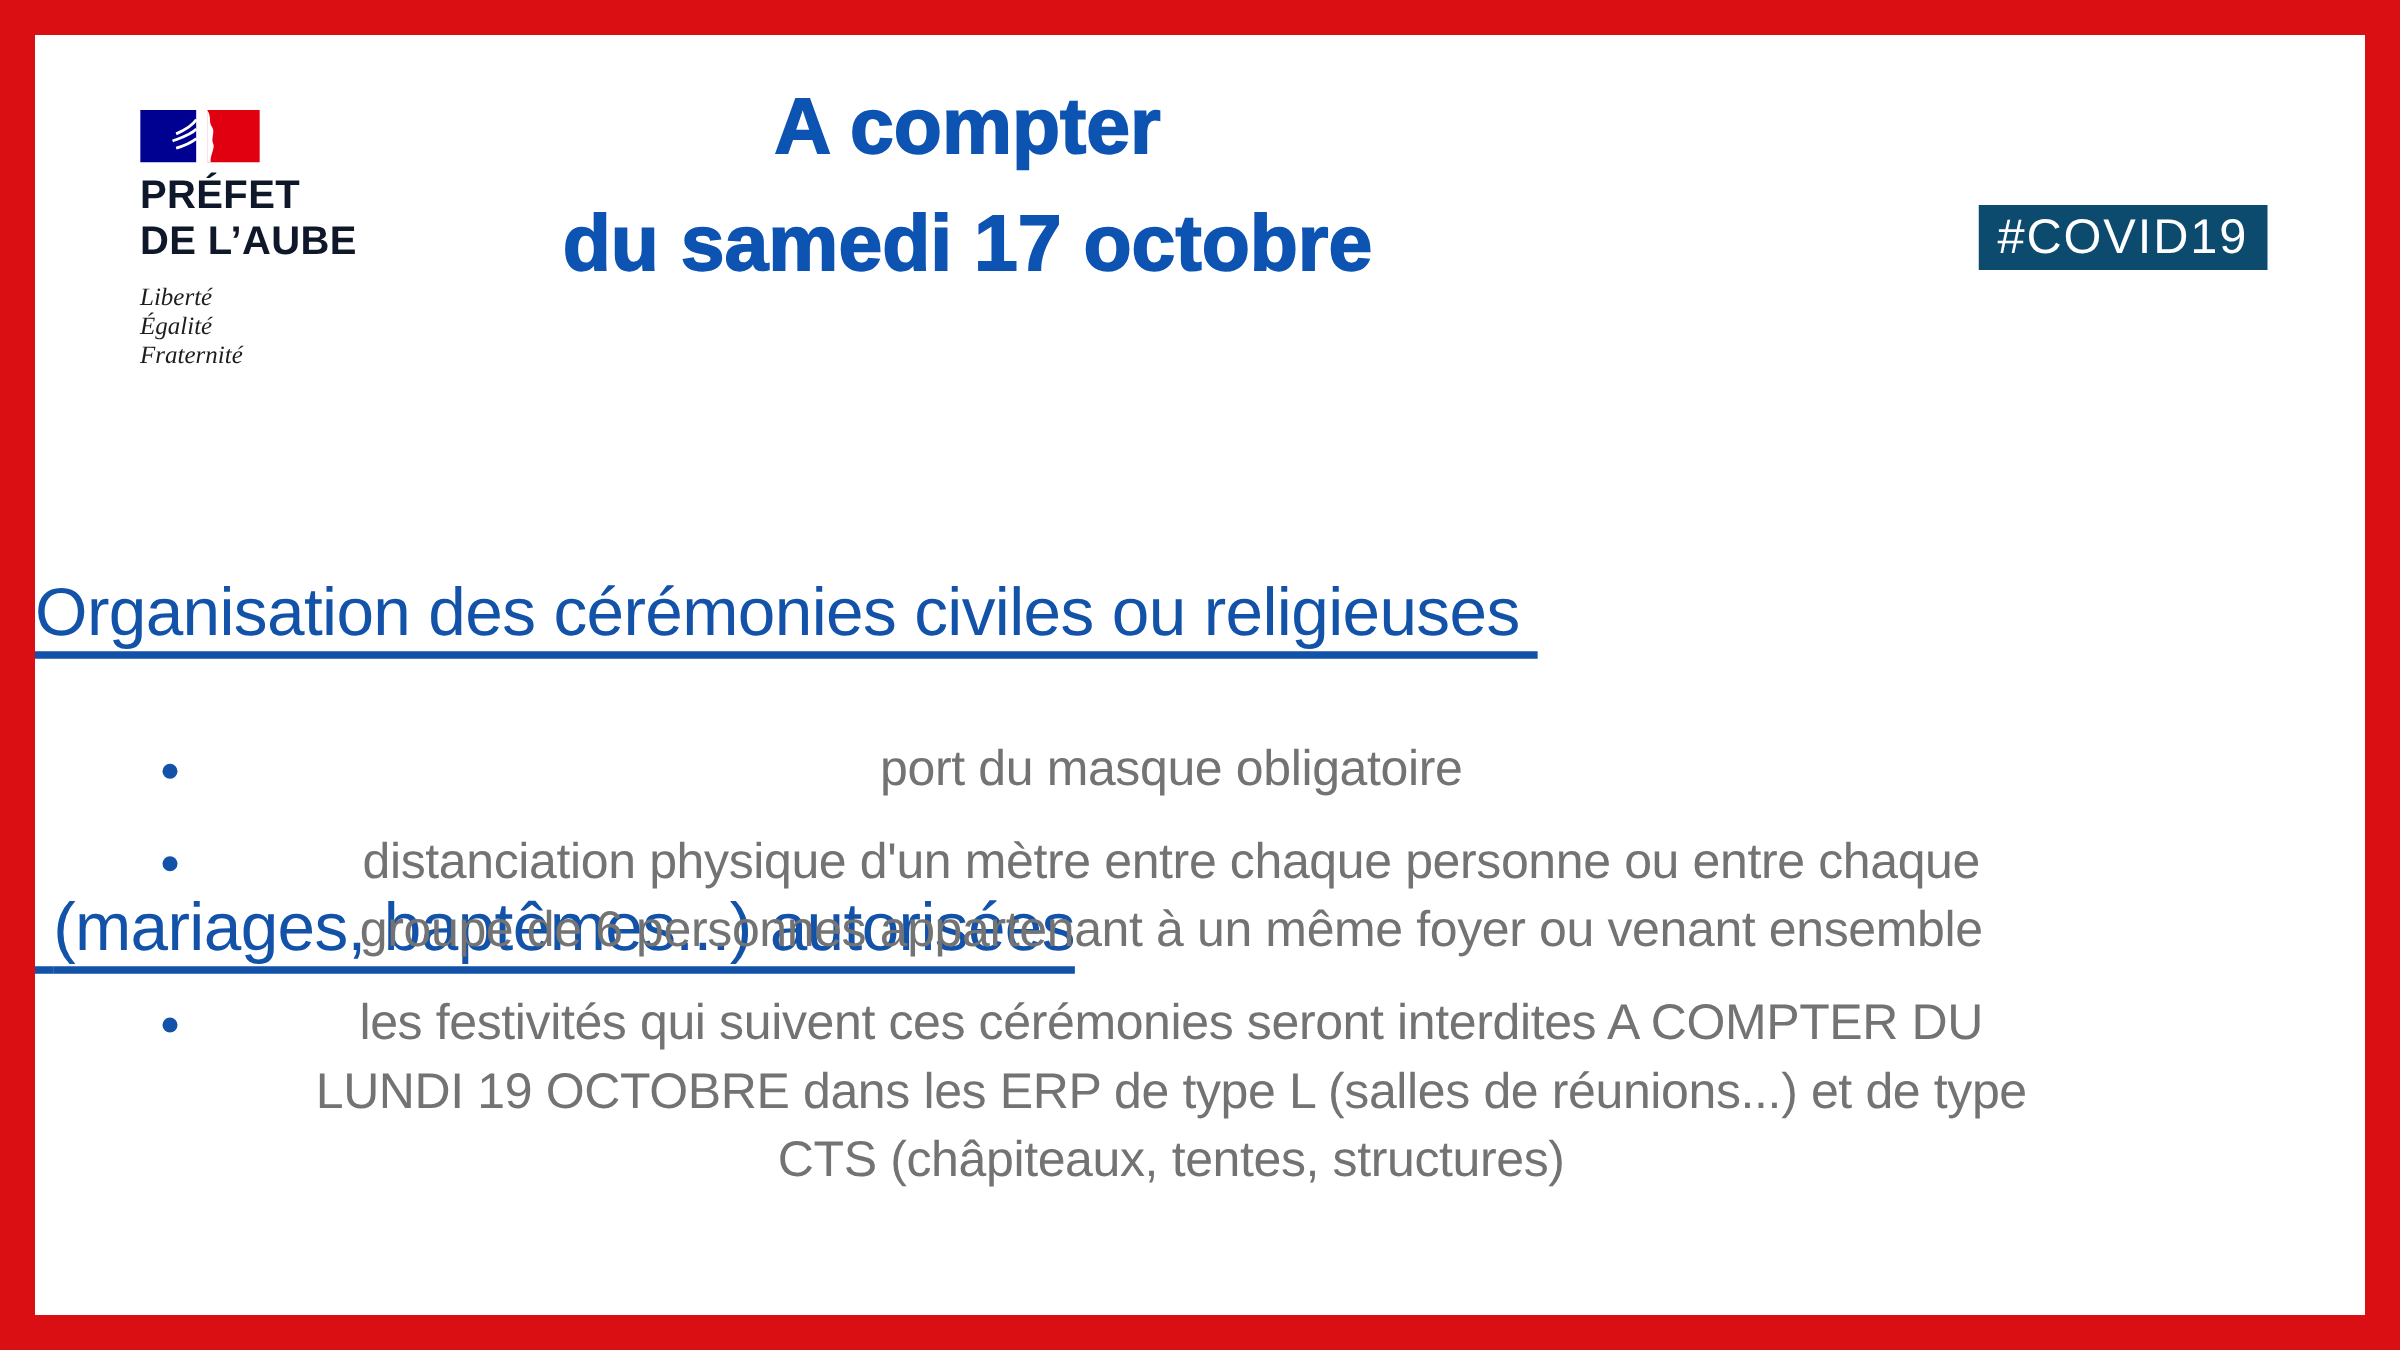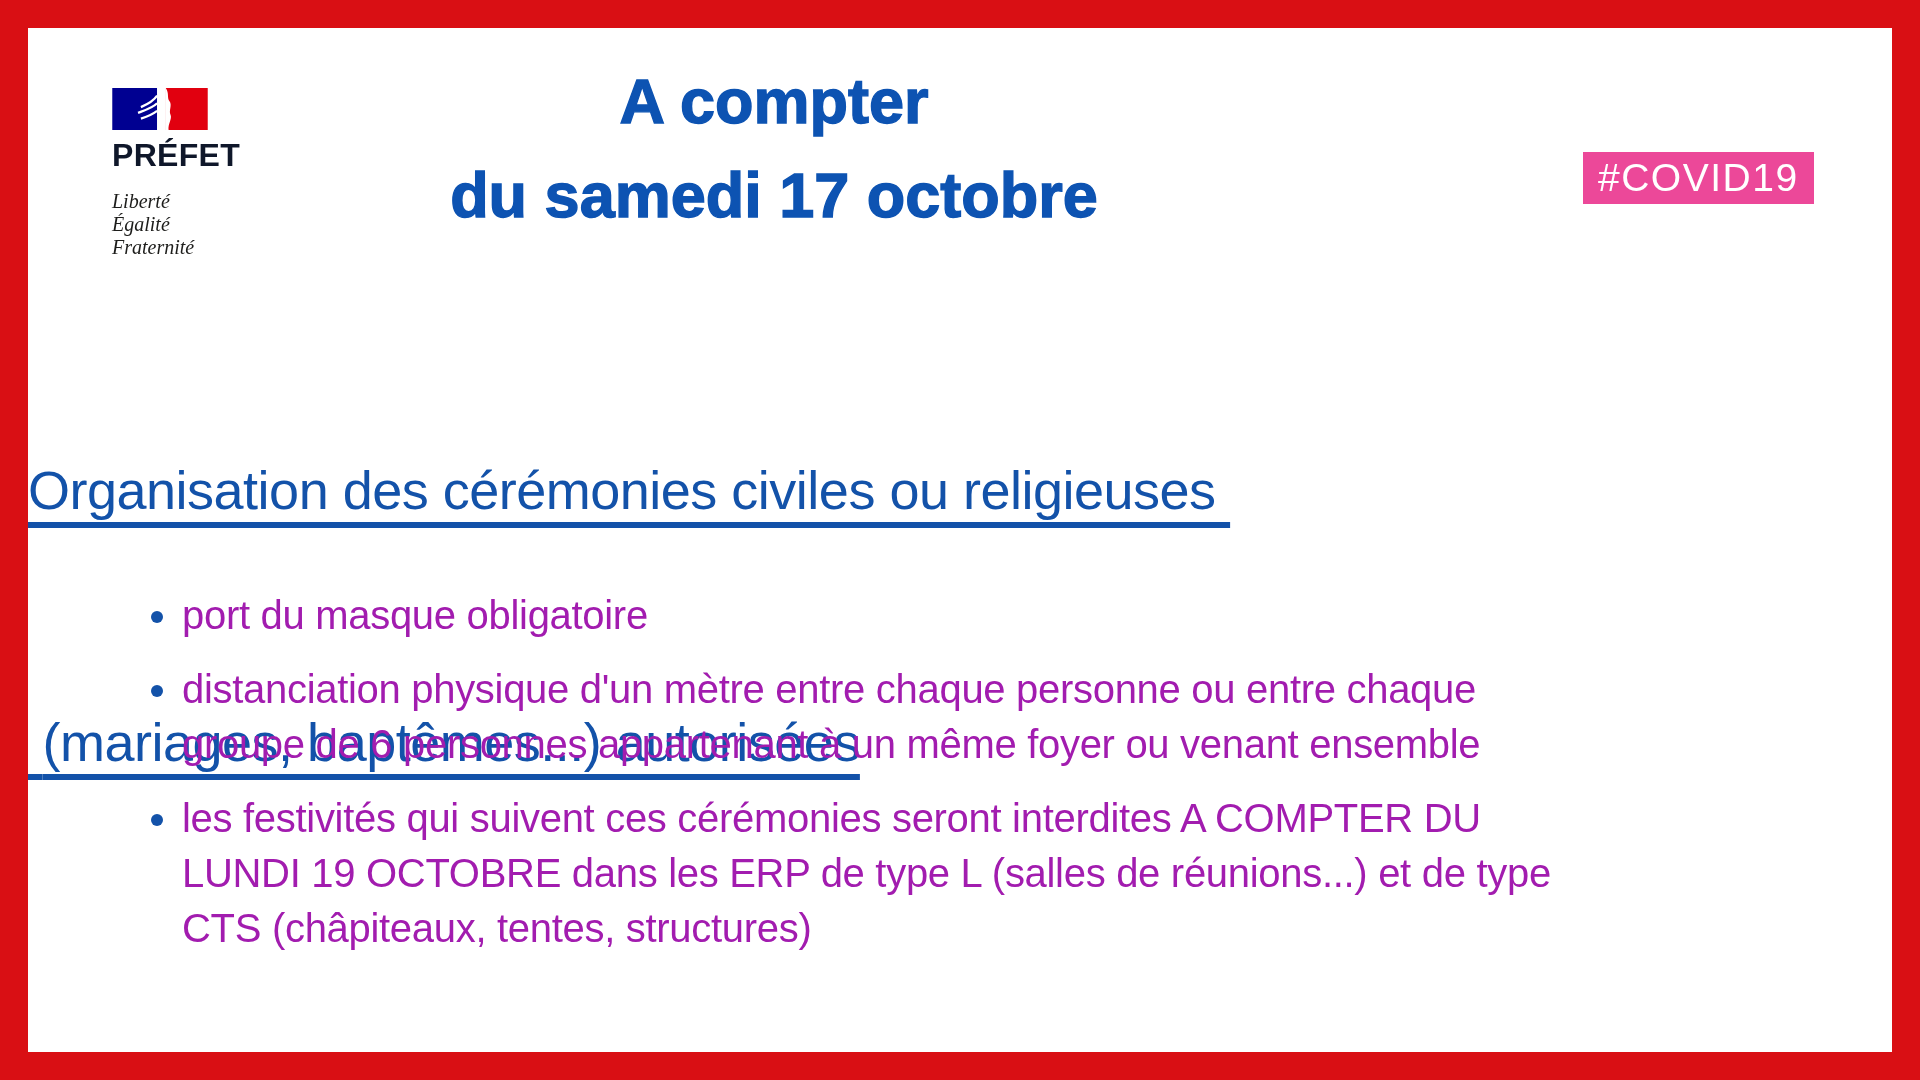--- a/index.html
+++ b/index.html
@@ -16,34 +16,34 @@
   .brand{margin-top:7px;font-weight:700;font-size:32px;line-height:37px;letter-spacing:.3px;color:#0f172a;}
   .motto{margin-top:16px;font-family:"Liberation Serif",serif;font-style:italic;font-size:20px;line-height:23px;color:#1d1d1b;}
   
   .title{
     position:absolute;left:24px;top:54px;width:1500px;text-align:center;
     color:#0d53b2;font-weight:700;font-size:63px;line-height:94px;
     -webkit-text-stroke:1.4px #0d53b2;letter-spacing:0;
   }
   
   .covid-badge{
-    position:absolute;left:1583px;top:152px;background:#ec4899;color:#ffffff;
+    position:absolute;left:1583px;top:164px;background:#0c4a6e;color:#ffffff;
     font-size:39px;line-height:52px;padding:0 15px;letter-spacing:1.5px;font-weight:400;
   }
   
   .heading{
     position:absolute;left:28px;top:280px;width:1648px;text-align:left;
     color:#1352a9;font-size:54px;line-height:84px;white-space:pre-wrap;letter-spacing:-.5px;
   }
   .heading .u{
     text-decoration:underline;text-decoration-thickness:6px;text-underline-offset:13px;
     text-decoration-color:#1352a9;
   }
   
-  .bullets{position:absolute;left:144px;top:588px;width:1592px;color:#a21caf;}
+  .bullets{position:absolute;left:122px;top:588px;width:1592px;color:#737373;text-align:center;}
   .bullets ul{margin:0;padding-left:38px;list-style:disc;}
   .bullets li{
     font-size:40px;line-height:55px;margin-bottom:19px;white-space:pre-wrap;letter-spacing:-.3px;
   }
   .bullets li::marker{color:#1352a9;}
   .ul-strong{
     text-decoration-thickness:4px;text-underline-offset:9px;
     text-decoration-color:#1352a9;
   }
 </style>
@@ -59,20 +59,21 @@
       <rect x="0" y="0" width="47" height="44" fill="#000091"></rect>
       <rect x="56" y="0" width="44" height="44" fill="#E1000F"></rect>
       <rect x="47" y="0" width="9" height="44" fill="#ffffff"></rect>
       <path d="M56,0 C60,6 57,10 60,14 C63,18 59,24 61,28 C63,32 58,38 59,44 L56,44 Z" fill="#ffffff"></path>
       <path d="M30,20 C37,17 43,14 47,8" stroke="#ffffff" stroke-width="2.4" fill="none"></path>
       <path d="M27,26 C35,23 42,21 47,16" stroke="#ffffff" stroke-width="2.4" fill="none"></path>
       <path d="M30,32 C37,30 43,27 47,24" stroke="#ffffff" stroke-width="2.4" fill="none"></path>
     </svg>
     <div class="brand">
       <div>PRÉFET</div>
+      <div>DE L’AUBE</div>
     </div>
     <div class="motto">
       <div>Liberté</div>
       <div>Égalité</div>
       <div>Fraternité</div>
     </div>
   </div>
 
   <div class="title">
     <div>A compter</div>

